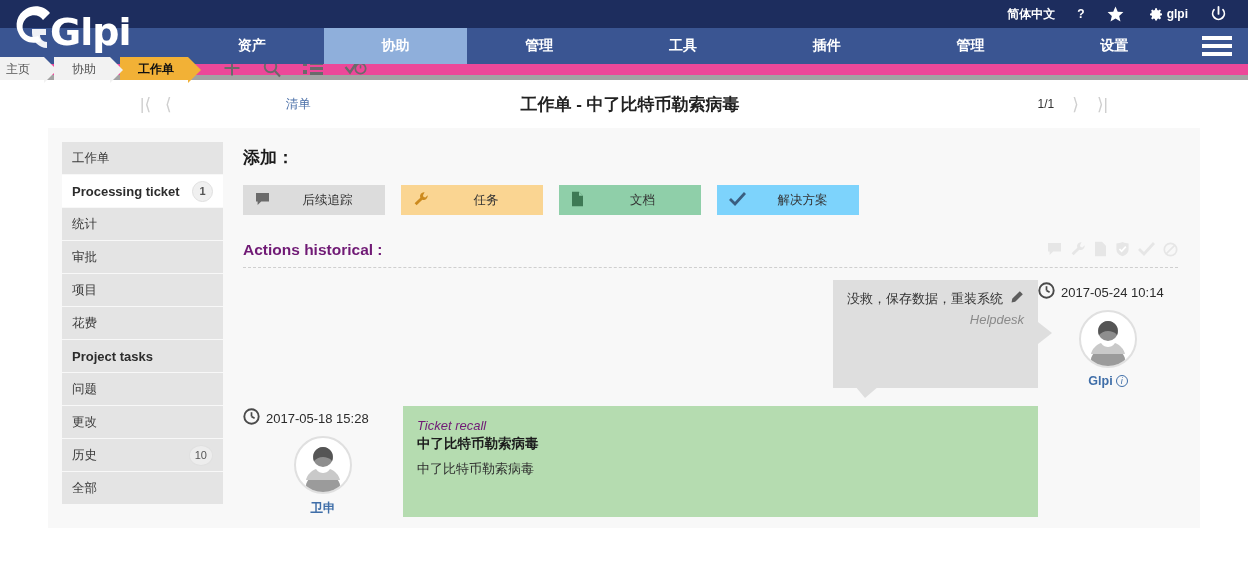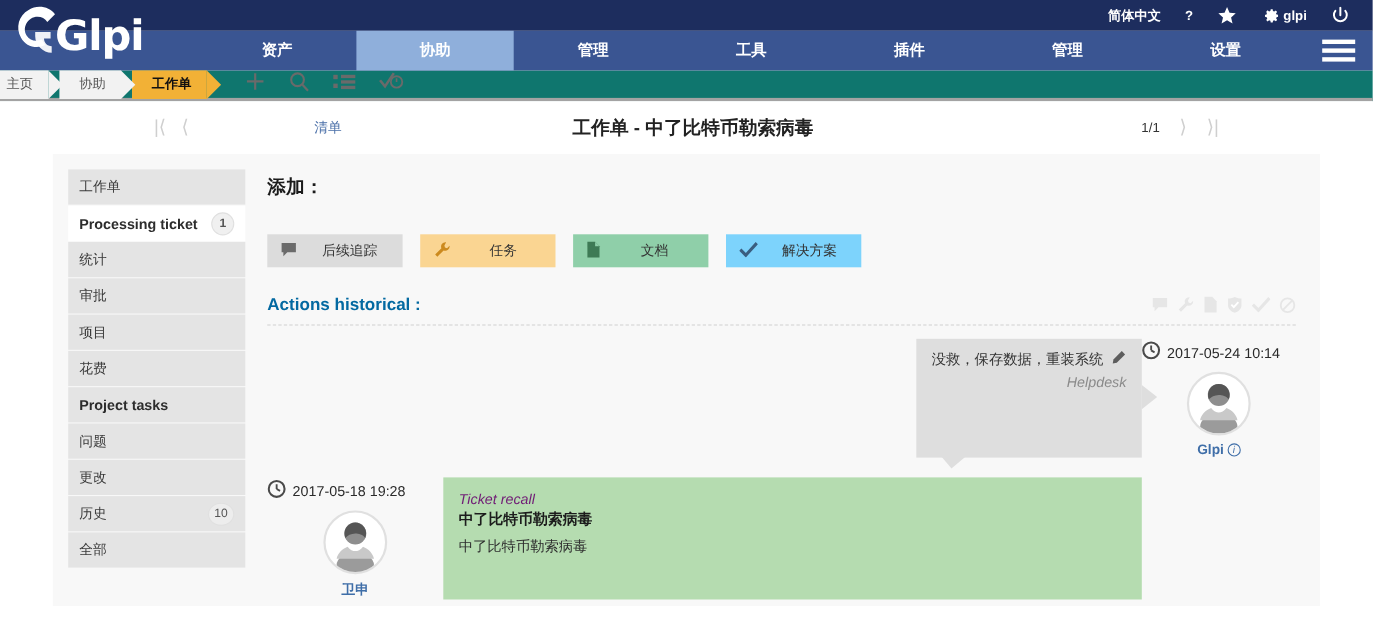--- a/index.html
+++ b/index.html
@@ -58,22 +58,22 @@
   .nav-burger {
     width: 62px; display: flex; align-items: center; justify-content: center;
     flex-direction: column; cursor: pointer;
   }
   .nav-burger span {
     display: block; width: 30px; height: 4px; background: #ffffff; margin: 2px 0;
   }
 
   
   .crumbbar {
-    height: 28px; background: #0f766e; display: flex; align-items: center;
-    border-bottom: 3px solid #a3a3a3;
+    height: 16px; background: #ec4899; display: flex; align-items: center;
+    border-bottom: 5px solid #a3a3a3;
   }
   .crumb {
     position: relative; height: 26px; display: flex; align-items: center;
     padding: 0 14px 0 18px; font-size: 12px; color: #555;
     background: #f2f2f2; margin-right: 10px; cursor: pointer;
   }
   .crumb:first-child { padding-left: 6px; }
   .crumb::after {
     content: ""; position: absolute; right: -13px; top: 0;
     border-top: 13px solid transparent; border-bottom: 13px solid transparent;
@@ -122,34 +122,34 @@
     display: flex; align-items: center; justify-content: center; padding: 0 5px;
   }
   .side-item.active .badge { background: #f0f0f0; }
 
   .panel { flex: 1; padding: 4px 22px 0 20px; }
   .panel h2 {
     font-size: 17px; color: #1b1b1b; font-weight: bold; margin-bottom: 16px;
   }
   .actions { display: flex; gap: 16px; margin-bottom: 26px; }
   .action-btn {
-    width: 123px; height: 30px; display: flex; align-items: center;
-    padding-left: 12px; gap: 14px; cursor: pointer; font-size: 12.5px; color: #333; margin-top: 16px;
+    width: 142px; height: 30px; display: flex; align-items: center;
+    padding-left: 12px; gap: 14px; cursor: pointer; font-size: 12.5px; color: #333;
   }
   .action-btn .lbl { flex: 1; text-align: center; padding-right: 14px; }
   .a-follow { background: #dcdcdc; }
   .a-task   { background: #fad592; }
   .a-doc    { background: #8fcfa9; }
   .a-sol    { background: #7dd3fc; }
 
   .hist-head {
     display: flex; align-items: flex-end; justify-content: space-between;
     padding-bottom: 8px;
   }
-  .hist-title { font-size: 15.5px; color: #0369a1; font-weight: bold; }
+  .hist-title { font-size: 15.5px; color: #701a75; font-weight: bold; }
   .hist-filters { display: flex; align-items: center; gap: 8px; margin-bottom: 2px; }
   .hist-filters svg { cursor: pointer; display: block; }
   .divider { border-top: 1px dashed #cfcfcf; margin-bottom: 12px; }
 
   
   .tl-row { display: flex; margin-bottom: 6px; }
   .tl-row.right { justify-content: flex-end; }
   .tl-meta { width: 140px; flex: none; text-align: center; padding-top: 2px; }
   .tl-time {
     display: flex; align-items: center; justify-content: flex-start;
@@ -463,21 +463,21 @@
     <div class="tl-row" style="margin-top:18px;">
       <div class="tl-meta-left">
         <div class="tl-time">
           <span>
             <svg width="17" height="17" viewBox="0 0 17 17">
               <circle cx="8.5" cy="8.5" r="7.2" fill="none" stroke="#4a4a4a" stroke-width="1.9"></circle>
               <line x1="8.5" y1="8.5" x2="8.5" y2="4.2" stroke="#4a4a4a" stroke-width="1.7"></line>
               <line x1="8.5" y1="8.5" x2="11.6" y2="10.3" stroke="#4a4a4a" stroke-width="1.7"></line>
             </svg>
           </span>
-          <span>2017-05-18 19:28</span>
+          <span>2017-05-18 15:28</span>
         </div>
         <div class="avatar-wrap">
           <div class="avatar">
             <svg width="54" height="54" viewBox="0 0 54 54">
               <circle cx="27" cy="19" r="10" fill="#8e8e8e"></circle>
               <path d="M27 9a10 10 0 0 1 9 14c-2-3-6-4-9-4-4 0-7 2-9 4a10 10 0 0 1 9-14z" fill="#555"></path>
               <ellipse cx="27" cy="48" rx="17" ry="12" fill="#9b9b9b"></ellipse>
               <path d="M20 31c2 3 5 4 7 4s5-1 7-4c5 2 9 6 10 11H10c1-5 5-9 10-11z" fill="#c9c9c9"></path>
             </svg>
           </div>

